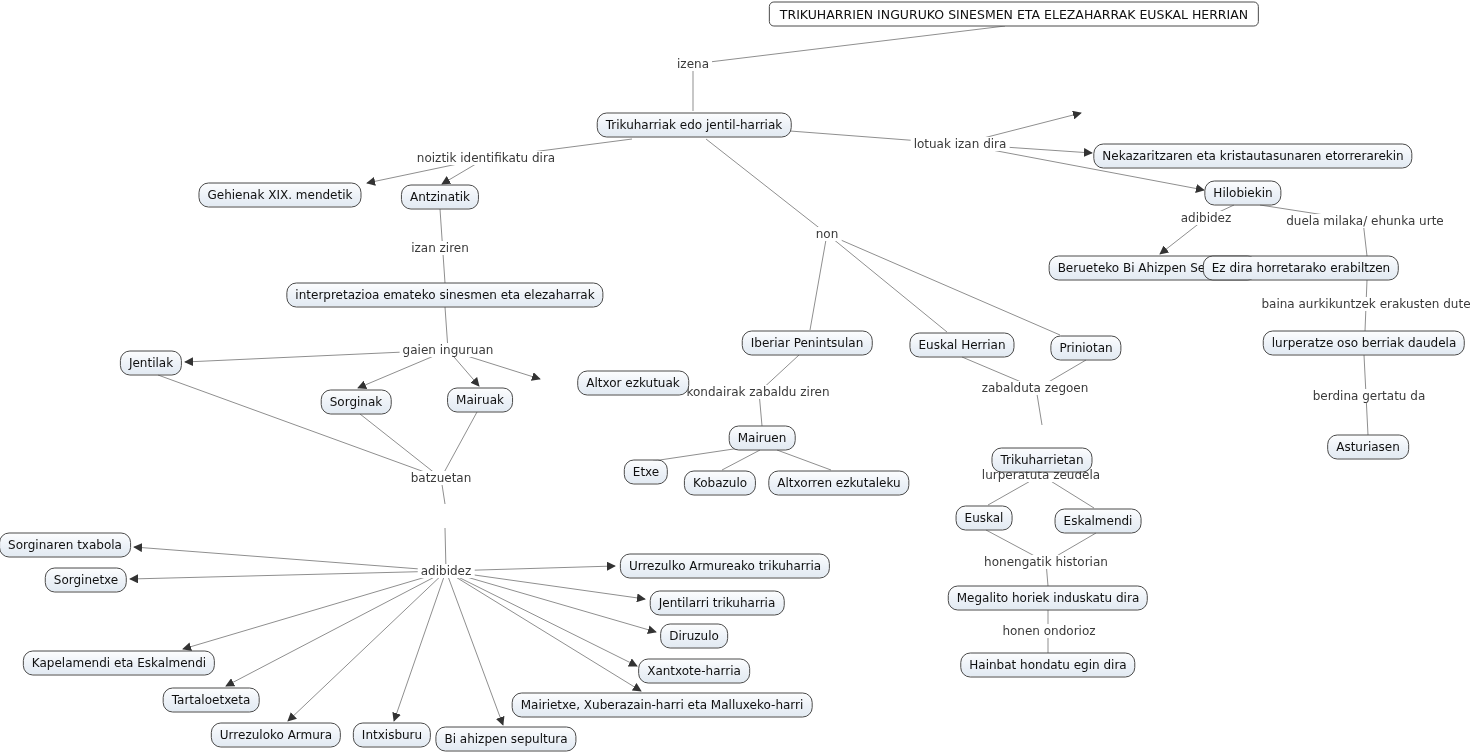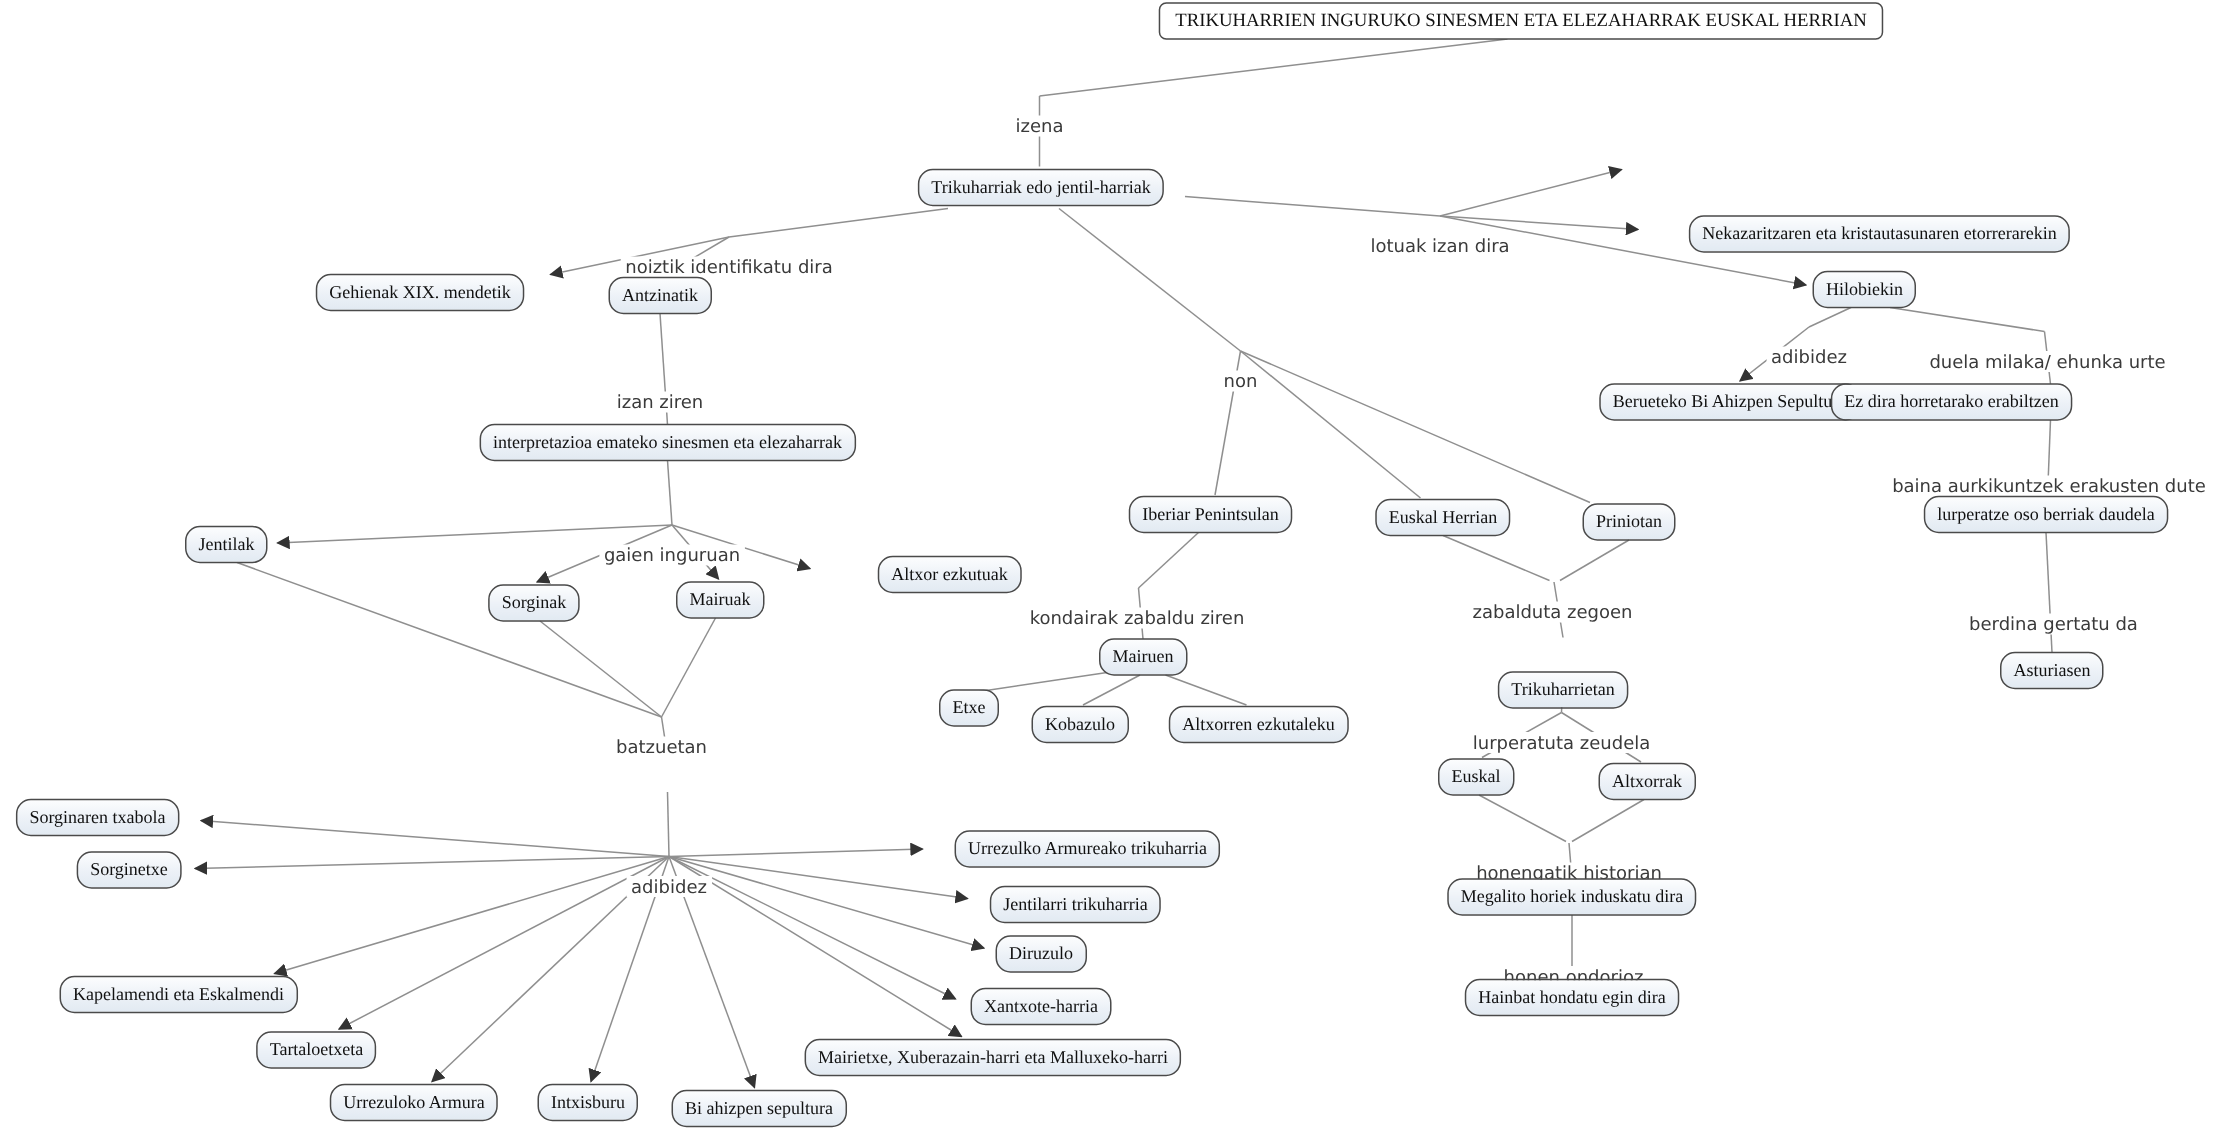--- a/index.html
+++ b/index.html
@@ -10,36 +10,35 @@
   #canvas { position: absolute; inset: 0; width: 1478px; height: 756px; }
   svg.connectors { position: absolute; left: 0; top: 0; z-index: 1; }
   .node {
     position: absolute; z-index: 3;
     transform: translate(-50%, -50%);
     background: linear-gradient(180deg, #fcfdfe 0%, #ecf1f7 55%, #e2eaf2 100%);
     border: 1px solid #4a4a4a;
     border-radius: 10px;
     padding: 4px 8px;
     font-size: 12px; line-height: 15px; color: #101010;
-    white-space: nowrap;  font-family: Liberation Serif, serif;
+    white-space: nowrap; 
   }
   .title-node {
     background: #ffffff;
     border-radius: 5px;
     padding: 4px 10px;
     font-size: 12.5px;
   }
   .link-label {
     position: absolute; z-index: 2;
     transform: translate(-50%, -50%);
     background: #ffffff;
     padding: 0 3px;
     font-size: 12px; line-height: 14px; color: #3a3a3a;
     white-space: nowrap;
-    margin-top: 20px;
   }
   line { stroke: #8f8f8f; stroke-width: 1; }
 </style>
 </head>
 <body>
 
 <div id="canvas">
 
   <svg class="connectors" width="1478" height="756">
     <defs>
@@ -195,21 +194,21 @@
   <div class="node" style="left:633px;top:383px">Altxor ezkutuak</div>
   <div class="node" style="left:356px;top:402px">Sorginak</div>
   <div class="node" style="left:480px;top:400px">Mairuak</div>
   <div class="node" style="left:762px;top:438px">Mairuen</div>
   <div class="node" style="left:1042px;top:460px">Trikuharrietan</div>
   <div class="node" style="left:1368px;top:447px">Asturiasen</div>
   <div class="node" style="left:646px;top:472px">Etxe</div>
   <div class="node" style="left:720px;top:483px">Kobazulo</div>
   <div class="node" style="left:839px;top:483px">Altxorren ezkutaleku</div>
   <div class="node" style="left:984px;top:518px">Euskal</div>
-  <div class="node" style="left:1098px;top:521px">Altxorrak</div>
+  <div class="node" style="left:1098px;top:521px">Eskalmendi</div>
   <div class="node" style="left:65px;top:545px">Sorginaren txabola</div>
   <div class="node" style="left:86px;top:580px">Sorginetxe</div>
   <div class="node" style="left:1048px;top:598px">Megalito horiek induskatu dira</div>
   <div class="node" style="left:725px;top:566px">Urrezulko Armureako trikuharria</div>
   <div class="node" style="left:717px;top:603px">Jentilarri trikuharria</div>
   <div class="node" style="left:694px;top:636px">Diruzulo</div>
   <div class="node" style="left:694px;top:671px">Xantxote-harria</div>
   <div class="node" style="left:119px;top:663px">Kapelamendi eta Eskalmendi</div>
   <div class="node" style="left:211px;top:700px">Tartaloetxeta</div>
   <div class="node" style="left:1048px;top:665px">Hainbat hondatu egin dira</div>

